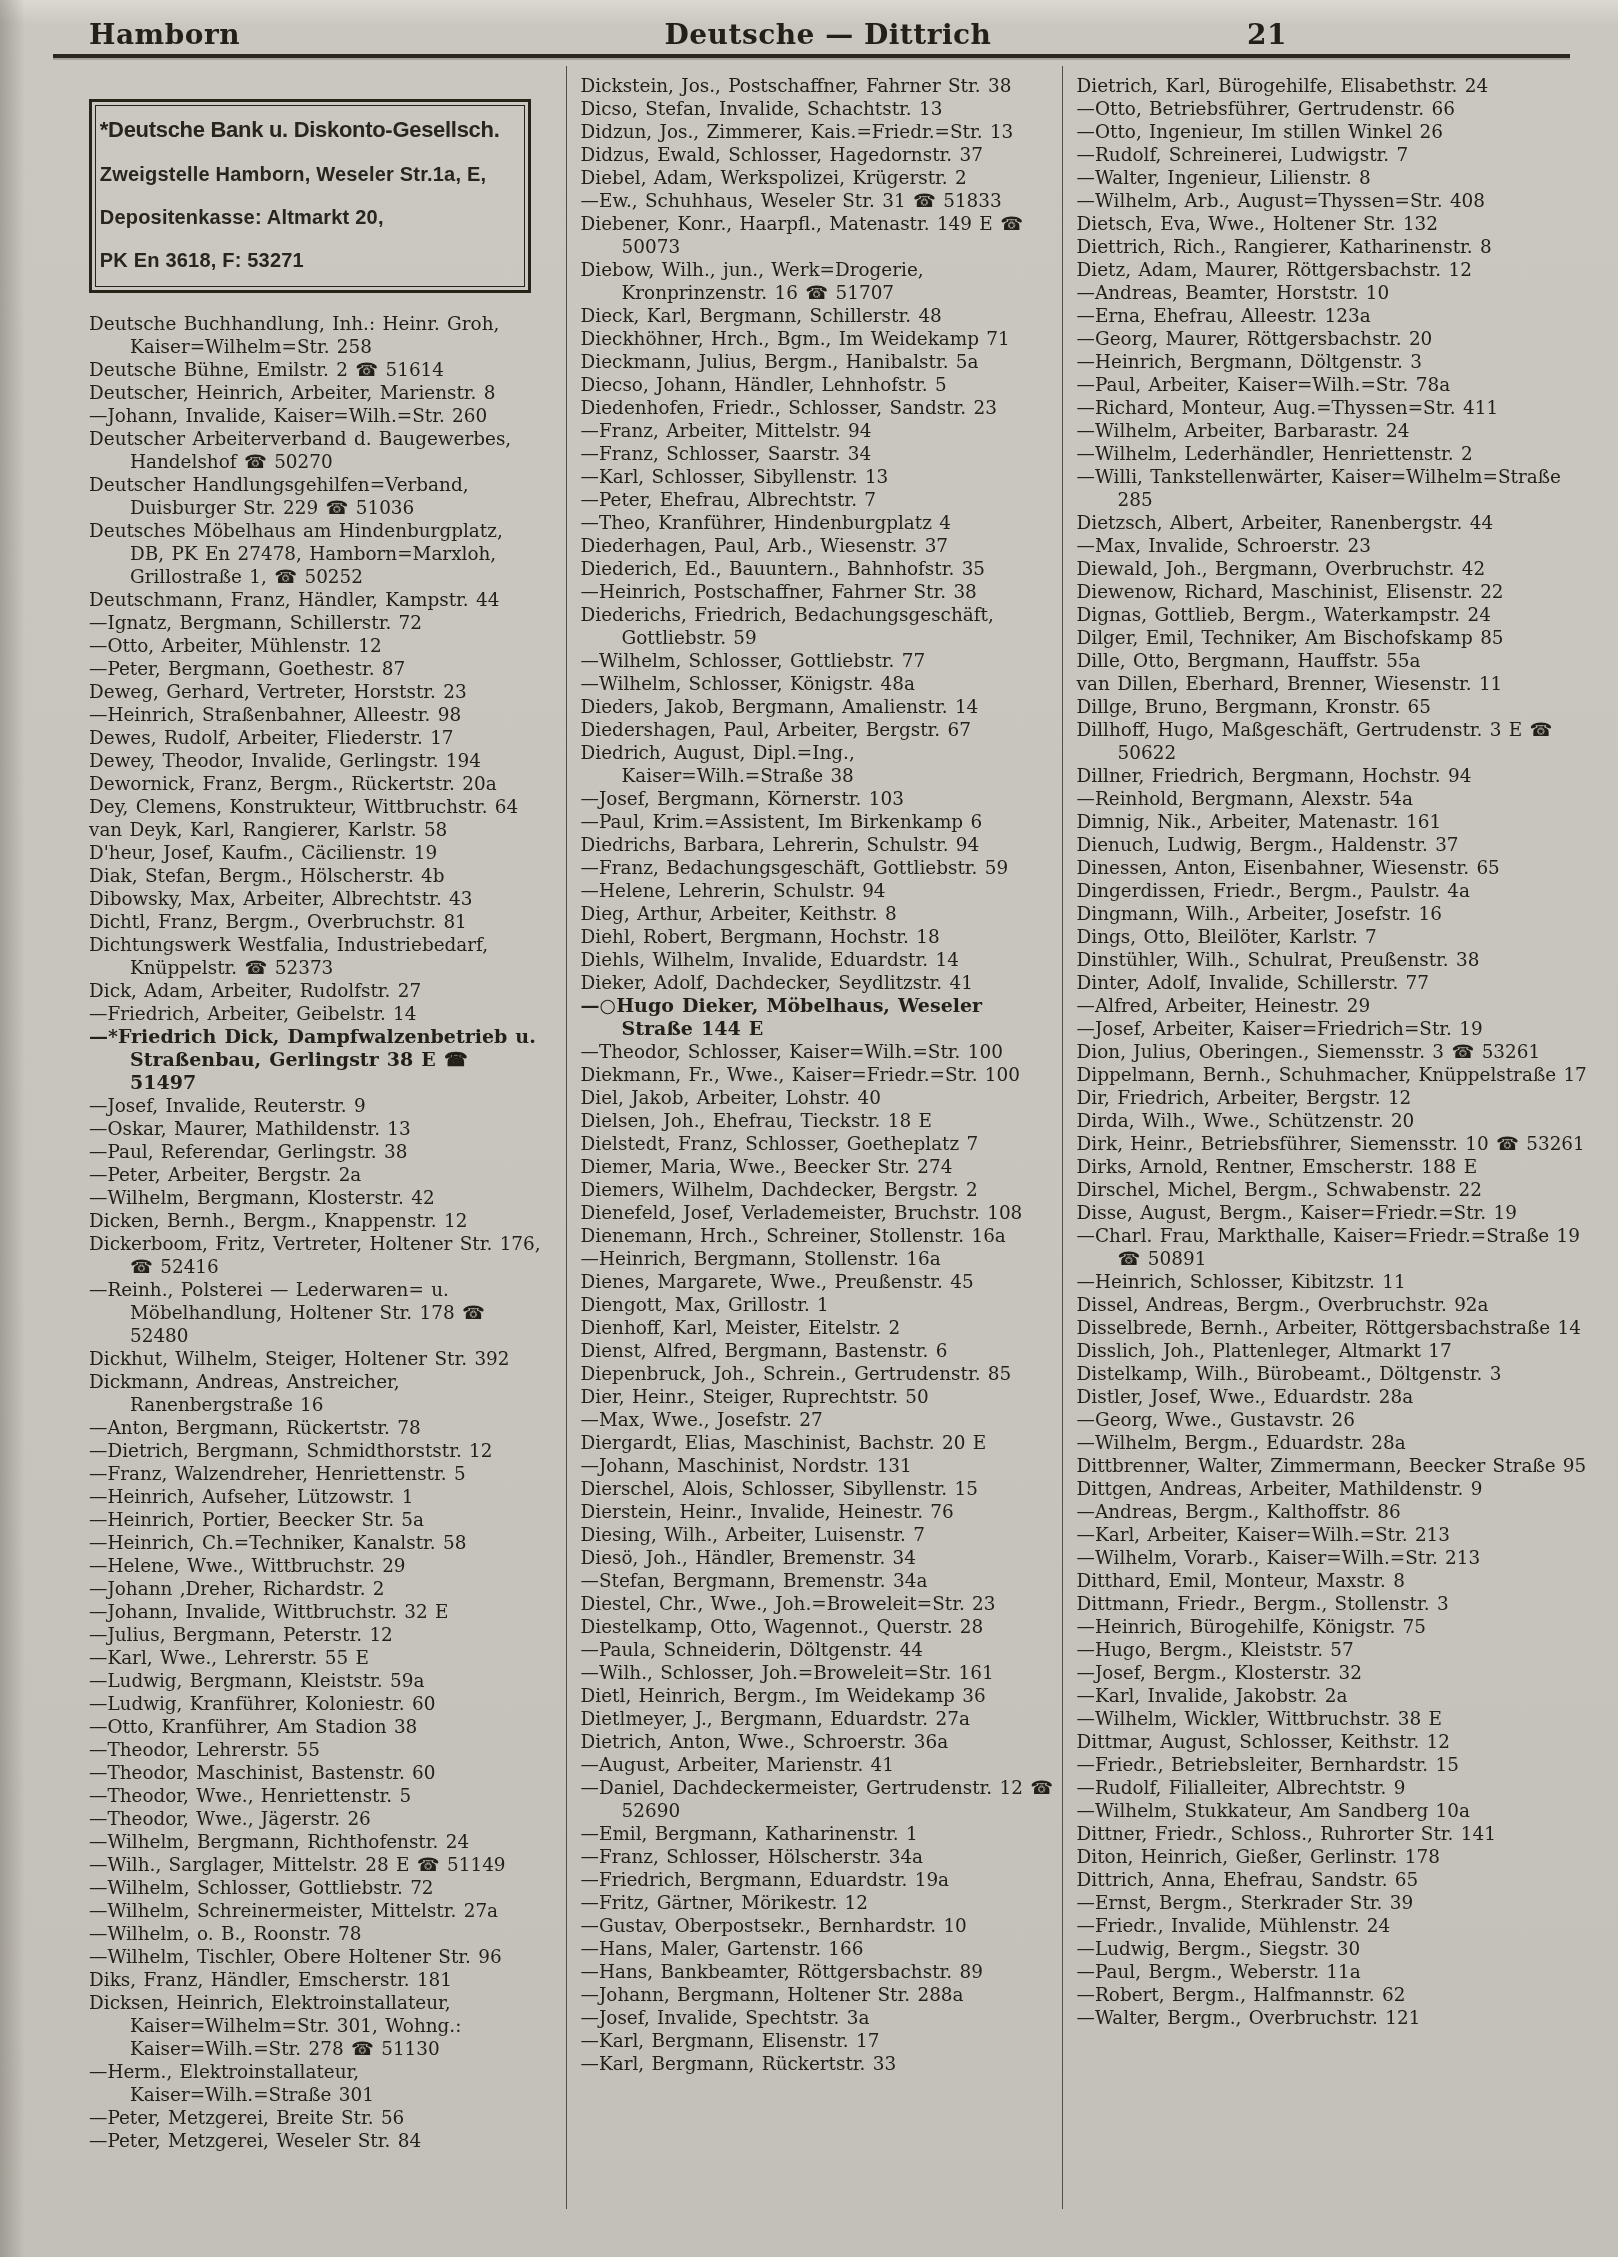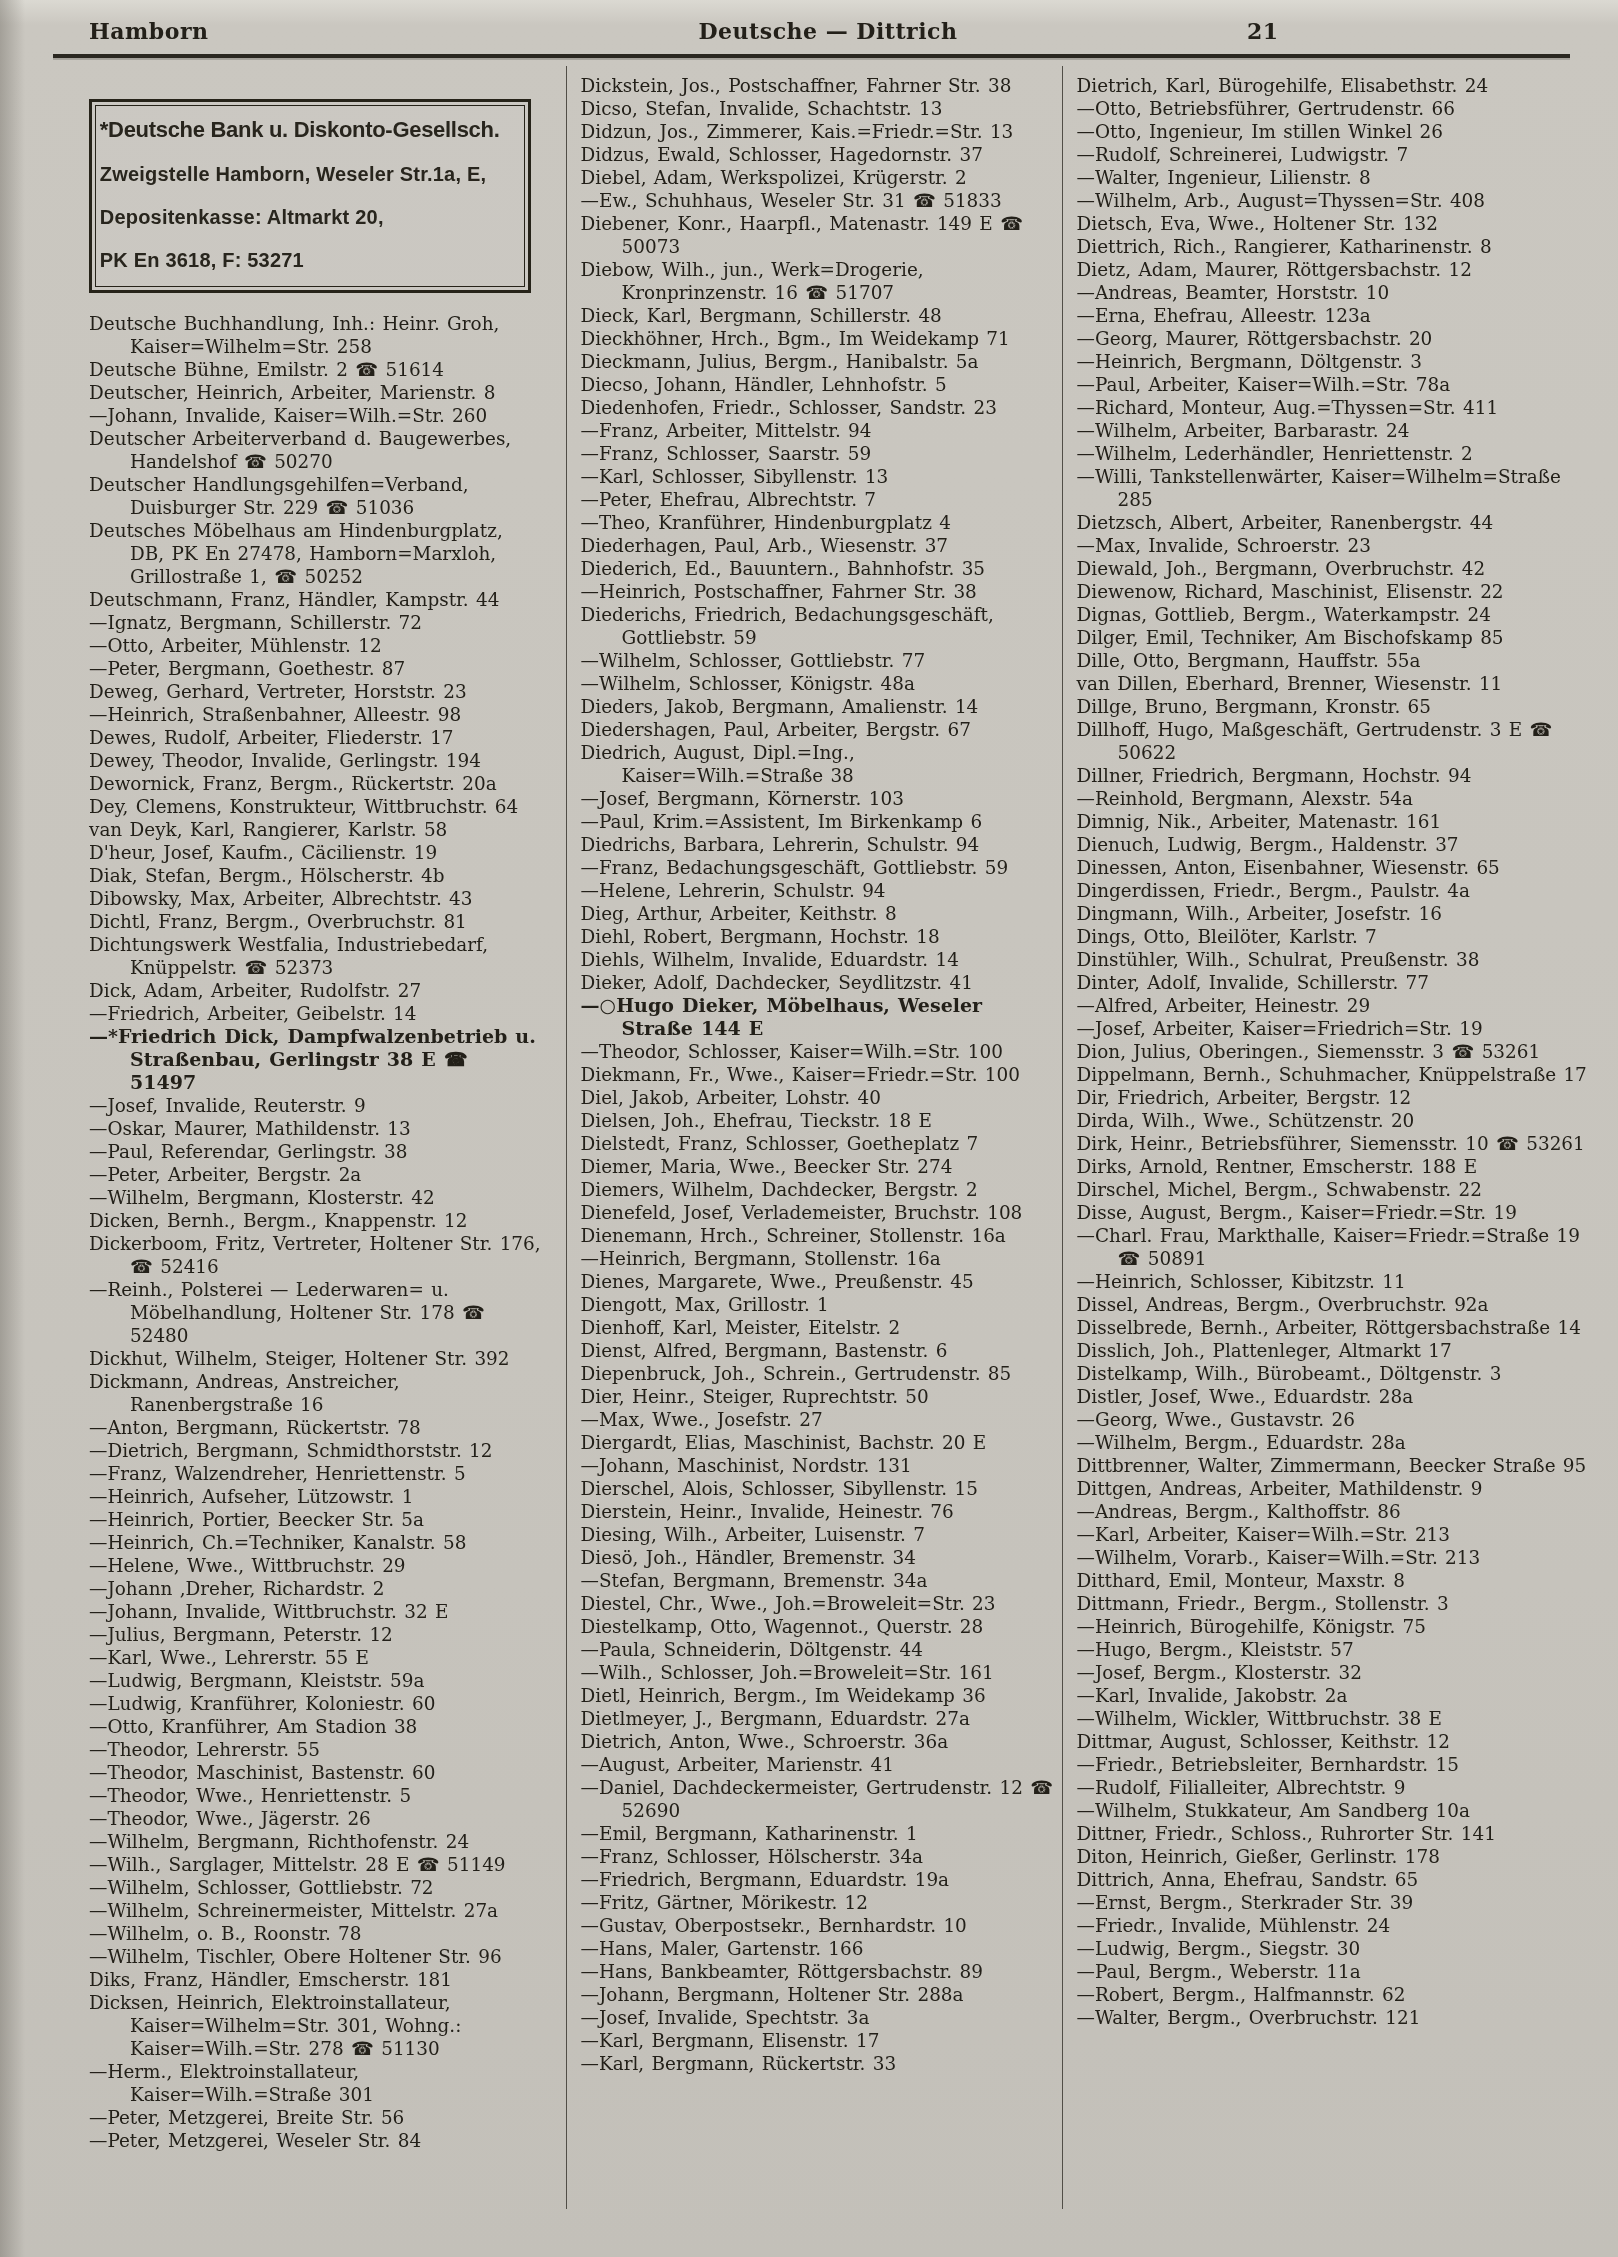--- a/index.html
+++ b/index.html
@@ -3,21 +3,21 @@
 <meta charset="utf-8">
 <style>
   html,body{margin:0;padding:0;}
   body{width:1619px;height:2257px;background:#b9b6af;}
   .page{position:relative;width:1619px;height:2257px;overflow:hidden;
         background:linear-gradient(180deg,#dbd9d2 0,#cac7c0 25px,#c7c4bd 60%,#c3c0b9 100%);
         font-family:"DejaVu Serif",serif;color:#232019;}
   .page:before{content:"";position:absolute;left:0;top:0;bottom:0;width:25px;
         background:linear-gradient(90deg,rgba(90,86,78,.35),rgba(90,86,78,0));}
   .hdr{position:absolute;top:17.5px;left:89px;right:52px;display:flex;align-items:baseline;
-       font-weight:bold;font-size:22px;letter-spacing:0.5px;}
+       font-weight:bold;font-size:28px;letter-spacing:0.5px;}
   .hdr .hl{width:320px;}
   .hdr .hc{flex:1;text-align:center;}
   .hdr .hr{width:320px;}
   .hdr-rule{position:absolute;top:54px;left:53px;right:49px;height:3.9px;background:#2a2720;
        box-shadow:0 1.9px 0 rgba(42,39,32,.25);}
   .cols{position:absolute;top:66px;left:0;right:0;bottom:0;display:flex;}
   .col{box-sizing:border-box;}
   .c1{width:566px;padding:7.8px 25px 0 89px;}
   .c2{width:496px;padding:7.8px 3.9px 0 13.6px;border-left:1.9px solid #514e47;height:2143px;}
   .c3{flex:1;padding:7.8px 29px 0 13.6px;border-left:1.9px solid #514e47;height:2143px;}
@@ -131,21 +131,21 @@
           <p class="entry">Diebel, Adam, Werkspolizei, Krügerstr. 2</p>
           <p class="entry">—Ew., Schuhhaus, Weseler Str. 31 ☎ 51833</p>
           <p class="entry">Diebener, Konr., Haarpfl., Matenastr. 149 E ☎ 50073</p>
           <p class="entry">Diebow, Wilh., jun., Werk=Drogerie, Kronprinzenstr. 16 ☎ 51707</p>
           <p class="entry">Dieck, Karl, Bergmann, Schillerstr. 48</p>
           <p class="entry">Dieckhöhner, Hrch., Bgm., Im Weidekamp 71</p>
           <p class="entry">Dieckmann, Julius, Bergm., Hanibalstr. 5a</p>
           <p class="entry">Diecso, Johann, Händler, Lehnhofstr. 5</p>
           <p class="entry">Diedenhofen, Friedr., Schlosser, Sandstr. 23</p>
           <p class="entry">—Franz, Arbeiter, Mittelstr. 94</p>
-          <p class="entry">—Franz, Schlosser, Saarstr. 59</p>
+          <p class="entry">—Franz, Schlosser, Saarstr. 34</p>
           <p class="entry">—Karl, Schlosser, Sibyllenstr. 13</p>
           <p class="entry">—Peter, Ehefrau, Albrechtstr. 7</p>
           <p class="entry">—Theo, Kranführer, Hindenburgplatz 4</p>
           <p class="entry">Diederhagen, Paul, Arb., Wiesenstr. 37</p>
           <p class="entry">Diederich, Ed., Bauuntern., Bahnhofstr. 35</p>
           <p class="entry">—Heinrich, Postschaffner, Fahrner Str. 38</p>
           <p class="entry">Diederichs, Friedrich, Bedachungsgeschäft, Gottliebstr. 59</p>
           <p class="entry">—Wilhelm, Schlosser, Gottliebstr. 77</p>
           <p class="entry">—Wilhelm, Schlosser, Königstr. 48a</p>
           <p class="entry">Dieders, Jakob, Bergmann, Amalienstr. 14</p>

